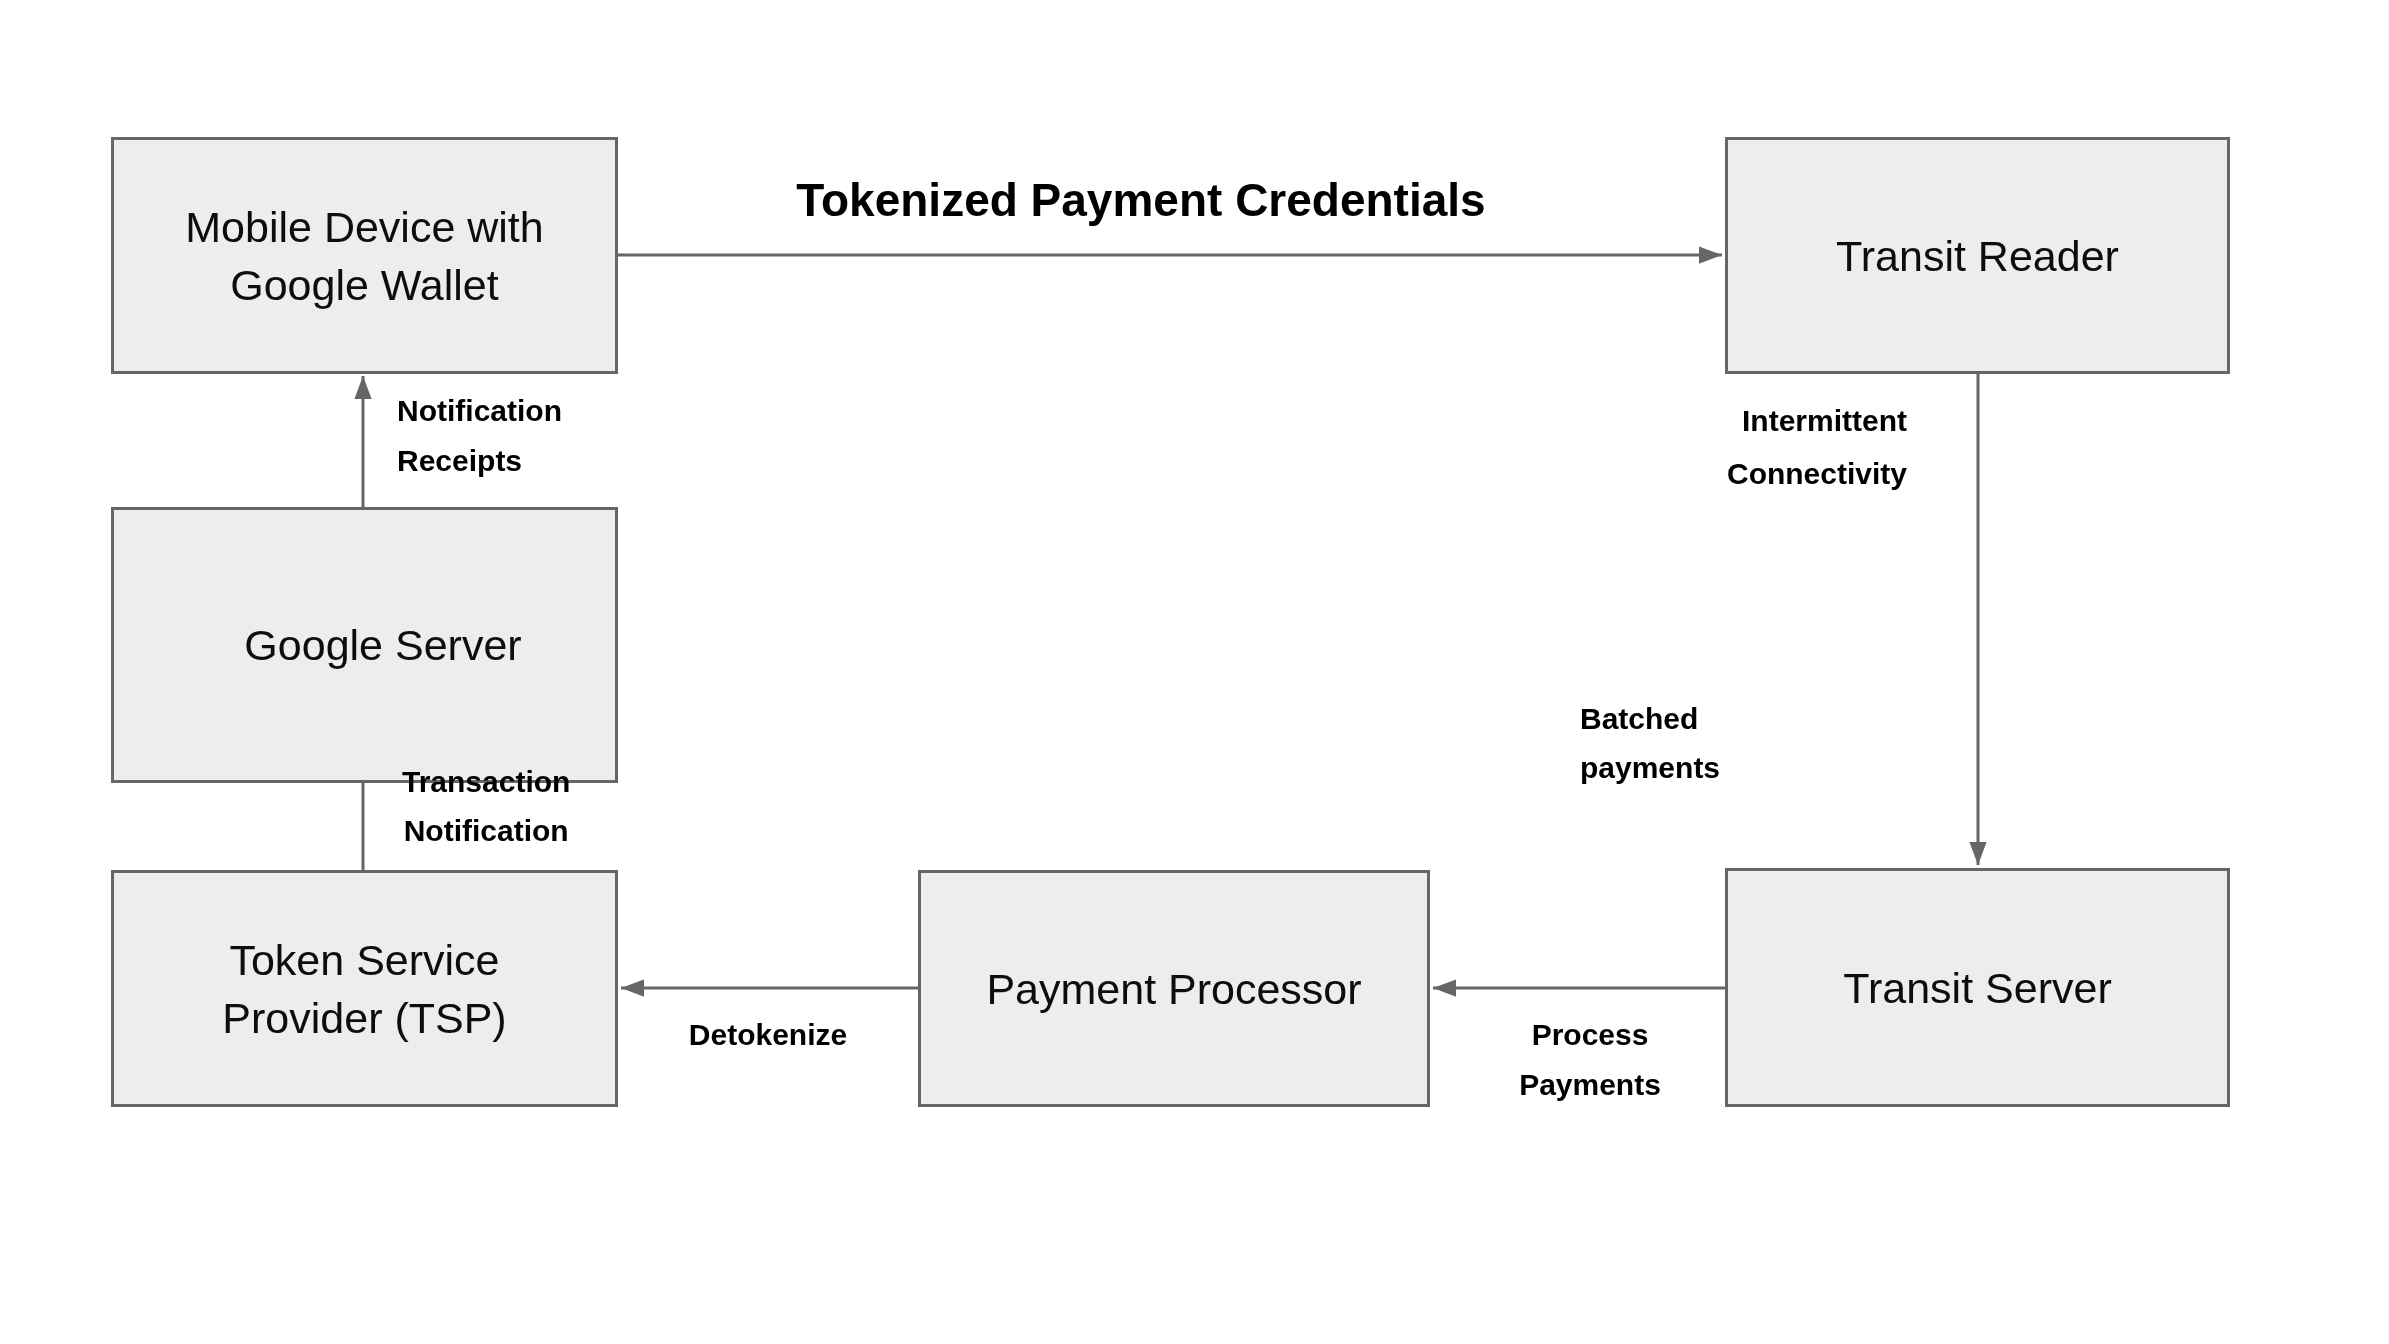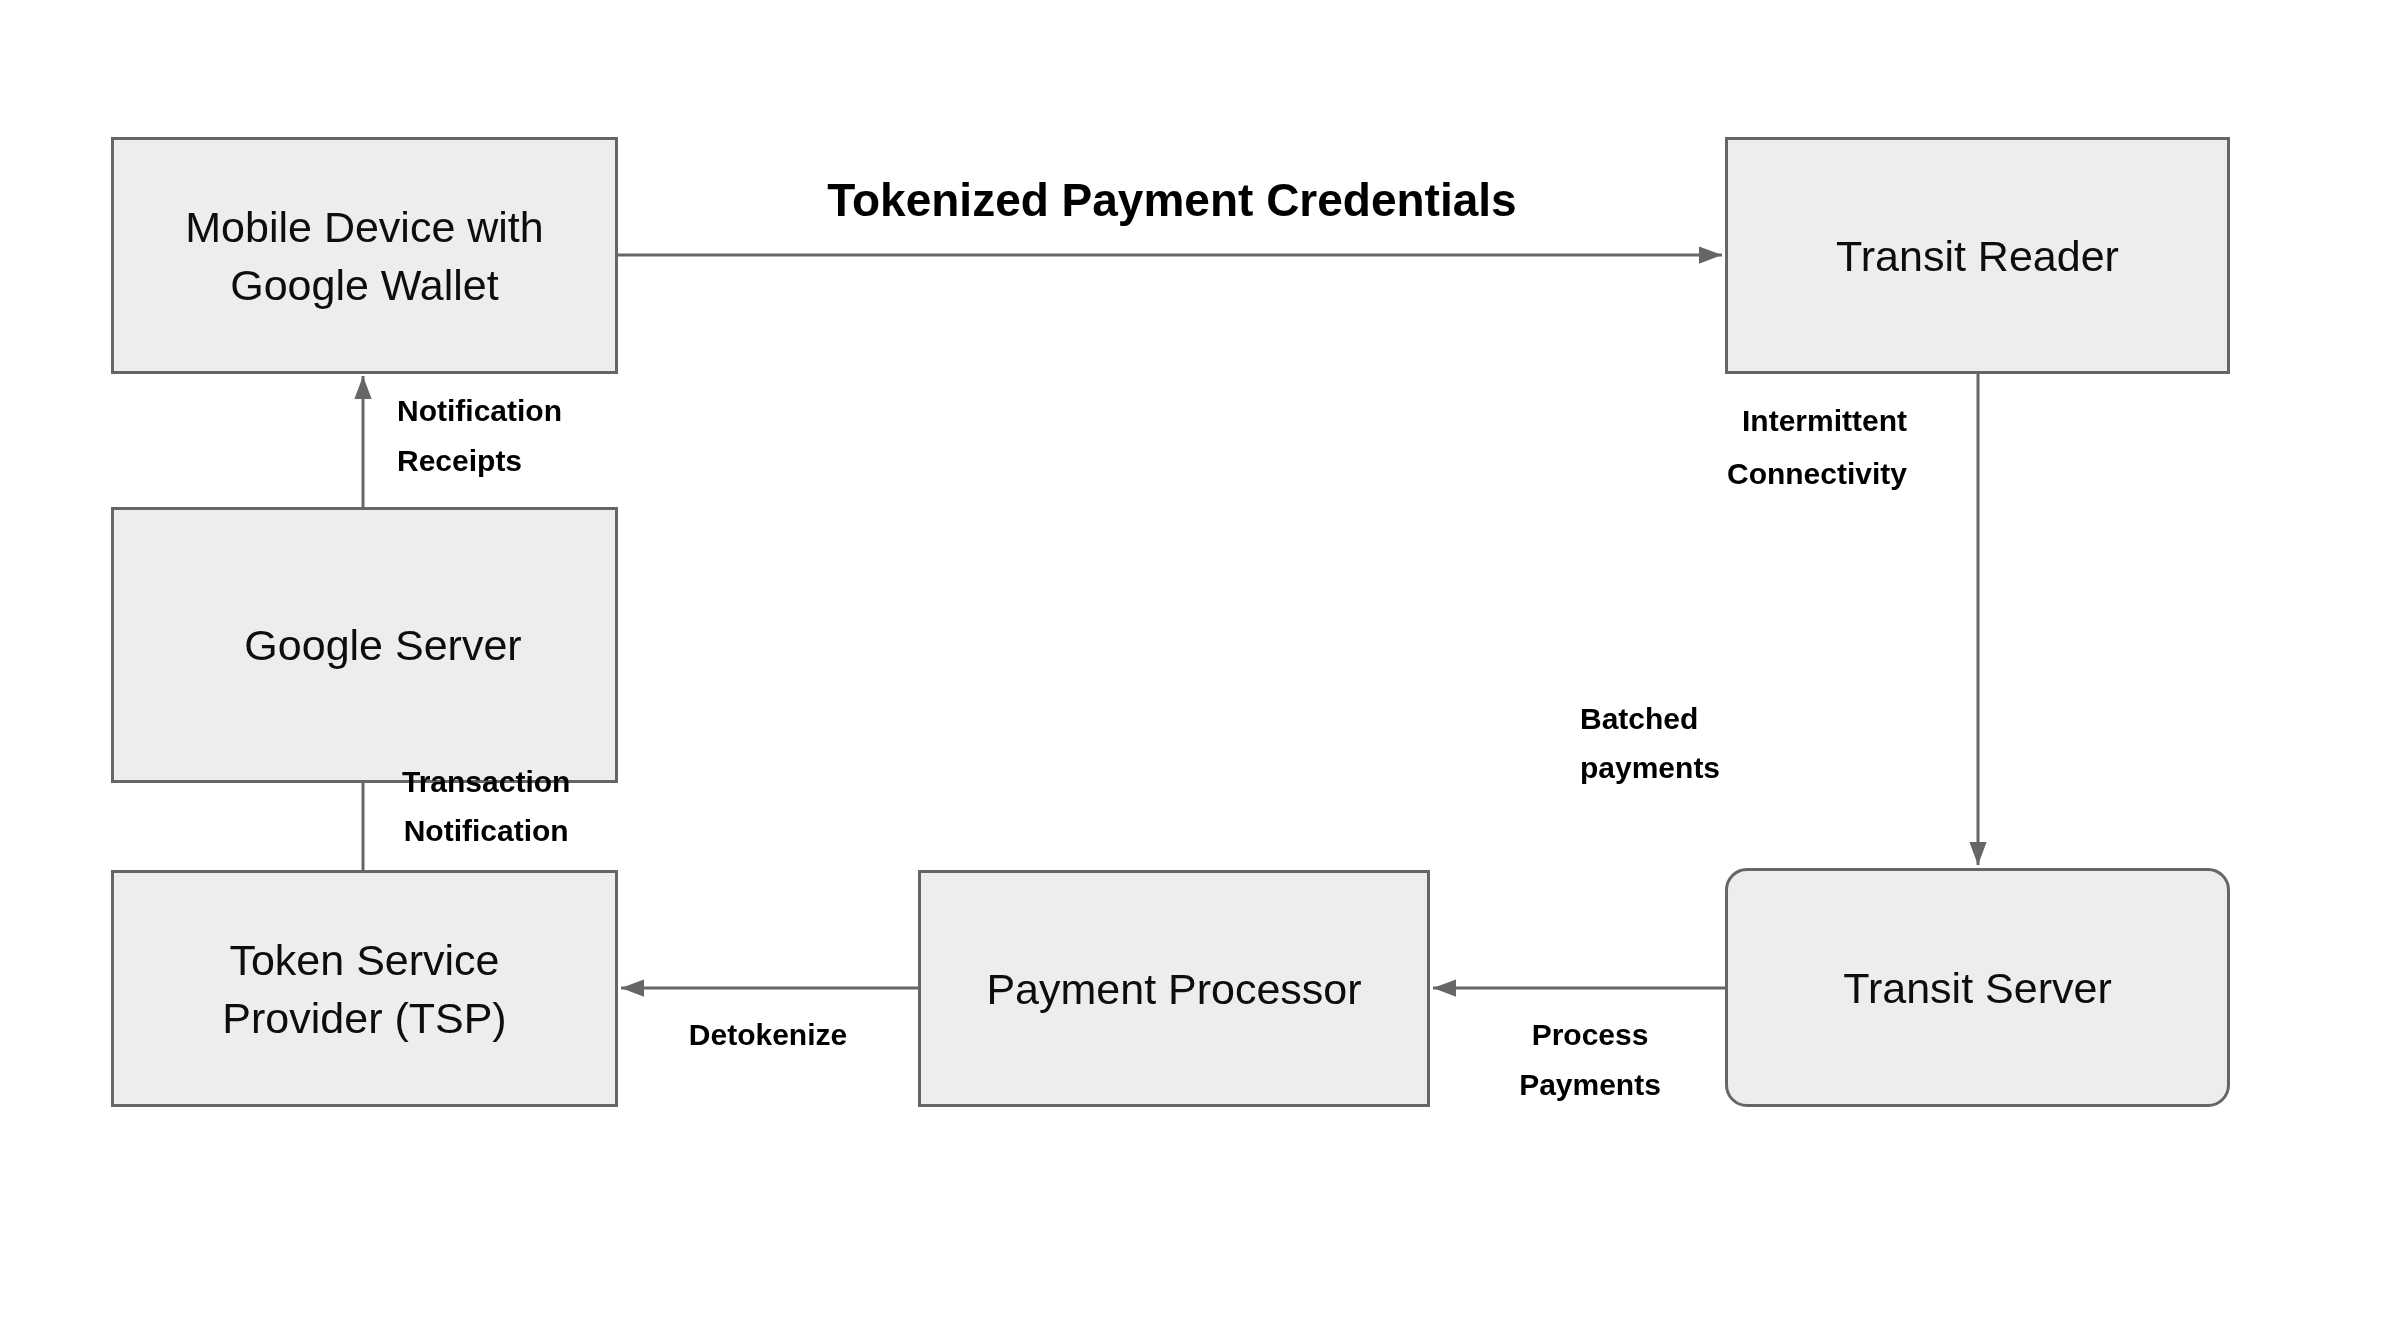--- a/index.html
+++ b/index.html
@@ -31,42 +31,42 @@
     font-weight: 400;
     color: #0d0d0d;
   }
   .node span { display: block; }
 
   #node-mobile-device   { left: 111px;  top: 137px; width: 507px; height: 237px; }
   #node-transit-reader  { left: 1725px; top: 137px; width: 505px; height: 237px; }
   #node-google-server   { left: 111px;  top: 507px; width: 507px; height: 276px; padding-left: 37px; }
   #node-tsp             { left: 111px;  top: 870px; width: 507px; height: 237px; }
   #node-payment-proc    { left: 918px;  top: 870px; width: 512px; height: 237px; }
-  #node-transit-server  { left: 1725px; top: 868px; width: 505px; height: 239px; border-radius: 22px; }
+  #node-transit-server  { left: 1725px; top: 868px; width: 505px; height: 239px; }
 
   #arrow-layer {
     position: absolute;
     left: 0; top: 0;
     width: 2389px;
     height: 1344px;
     pointer-events: none;
   }
 
   .edge-label {
     position: absolute;
     font-weight: 700;
     font-size: 30px;
     line-height: 50px;
     color: #000000;
     white-space: nowrap;
   }
   .edge-label span { display: block; }
 
   #label-tokenized {
-    left: 617px; top: 176px; width: 1110px;
+    left: 586px; top: 176px; width: 1110px;
     text-align: center;
     font-size: 46px; line-height: 48px;
   }
   #label-receipts     { left: 397px;  top: 386px;  text-align: left; }
   #label-intermittent { left: 1580px; top: 394px;  width: 327px; text-align: right; line-height: 53px; }
   #label-batched      { left: 1580px; top: 694px;  width: 328px; text-align: left; line-height: 49px; }
   #label-transaction  { left: 402px;  top: 757px;  text-align: center; line-height: 49px; }
   #label-detokenize   { left: 620px;  top: 1010px; width: 296px; text-align: center; }
   #label-process      { left: 1440px; top: 1010px; width: 300px; text-align: center; }
 </style>

